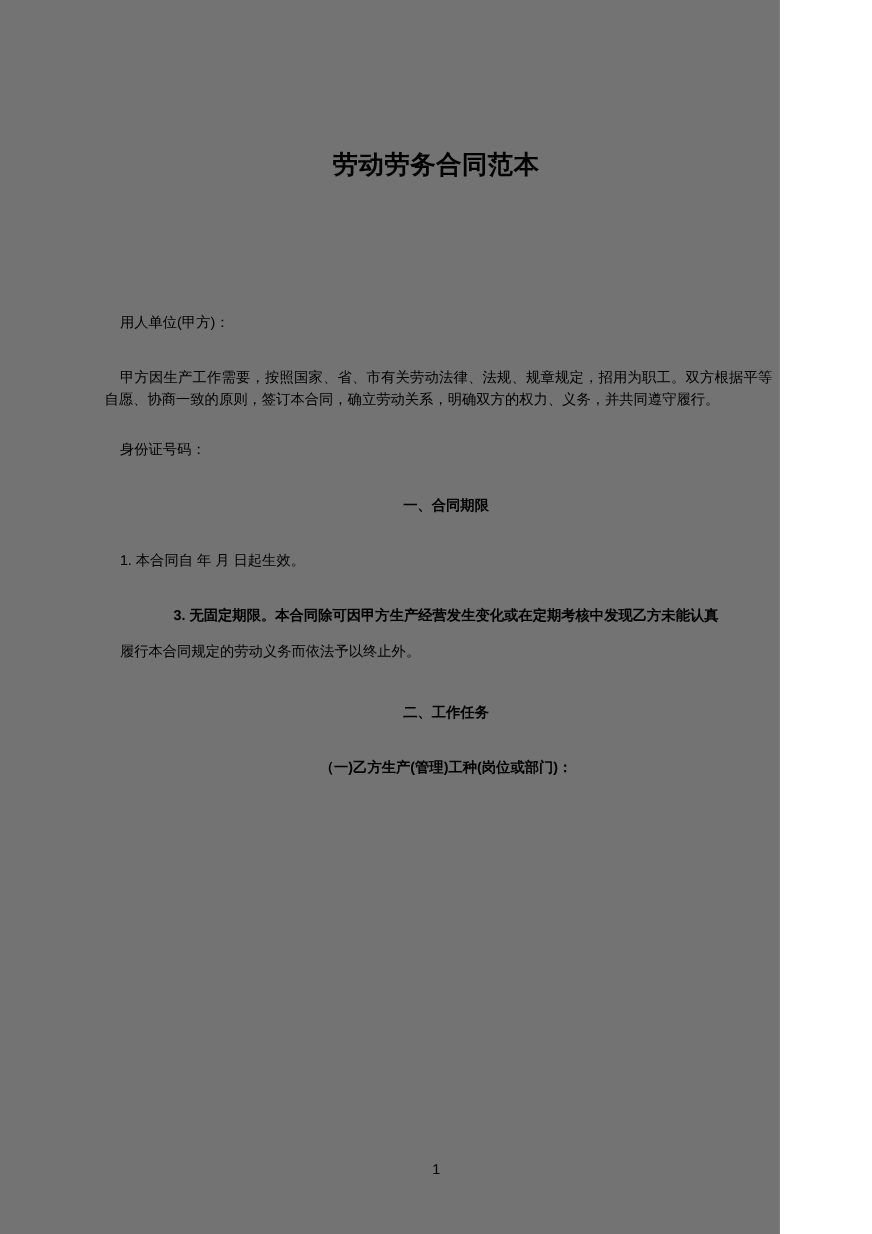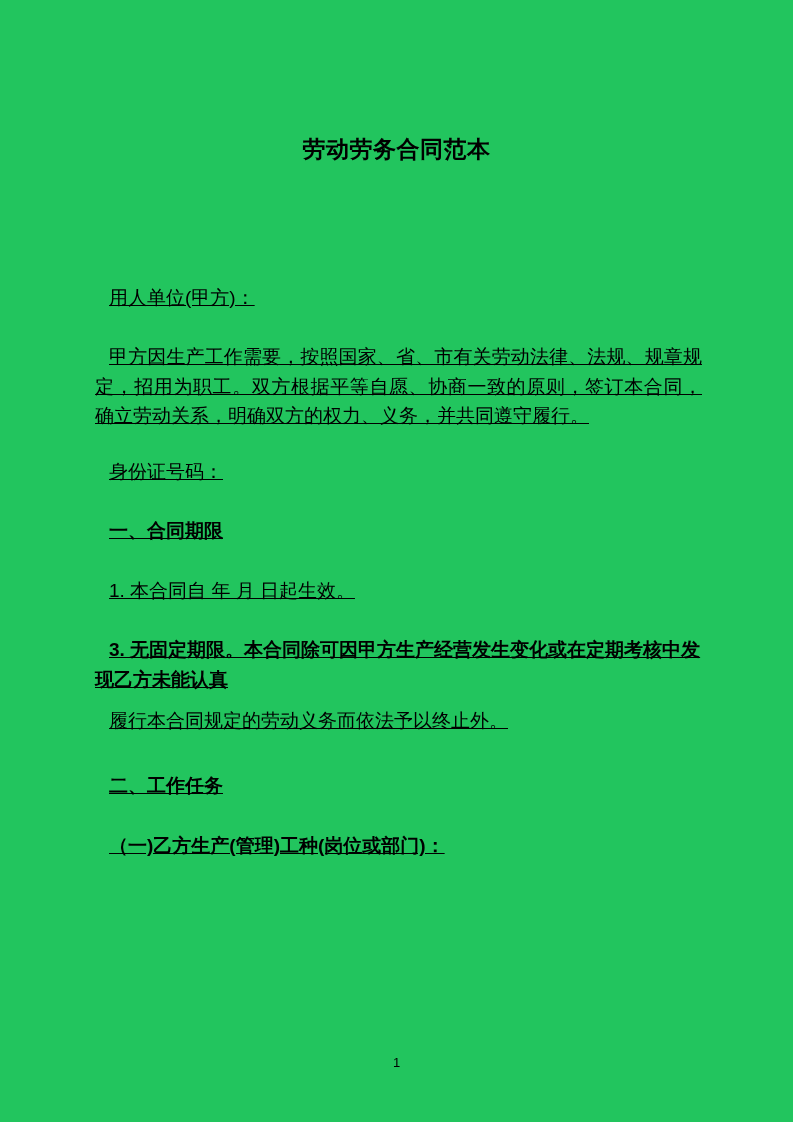--- a/index.html
+++ b/index.html
@@ -9,54 +9,54 @@
   }
   body {
     width: 793px;
     height: 1122px;
     font-family: "Liberation Sans", sans-serif;
     color: #000000;
     position: relative;
     overflow: hidden;
   }
   .page {
-    width: 793px;
+    width: 709px;
     height: 1122px;
     box-sizing: border-box;
     position: relative;
-    background: #22c55e;
+    background: #737373;
   }
   .doc-title {
     position: absolute;
     top: 134px;
     left: 0;
     width: 793px;
     text-align: center;
     font-size: 23px;
     font-weight: bold;
     letter-spacing: 0.5px;
   }
   .body-block {
     position: absolute;
     top: 283px;
     left: 95px;
     width: 607px;
   }
   .para {
-    font-size: 19px;
+    font-size: 13px;
     line-height: 1.55;
     margin: 0 0 30px 0;
     text-align: left;
-    text-decoration: underline;
   }
   .para.indent {
     text-indent: 14px;
   }
   .para.bold {
     font-weight: bold;
+    text-align: center;
   }
   .para.justify {
     text-align: justify;
     margin-bottom: 26px;
   }
   .para.tight {
     margin-bottom: 36px;
   }
   .para.flow {
     margin-bottom: 12px;

